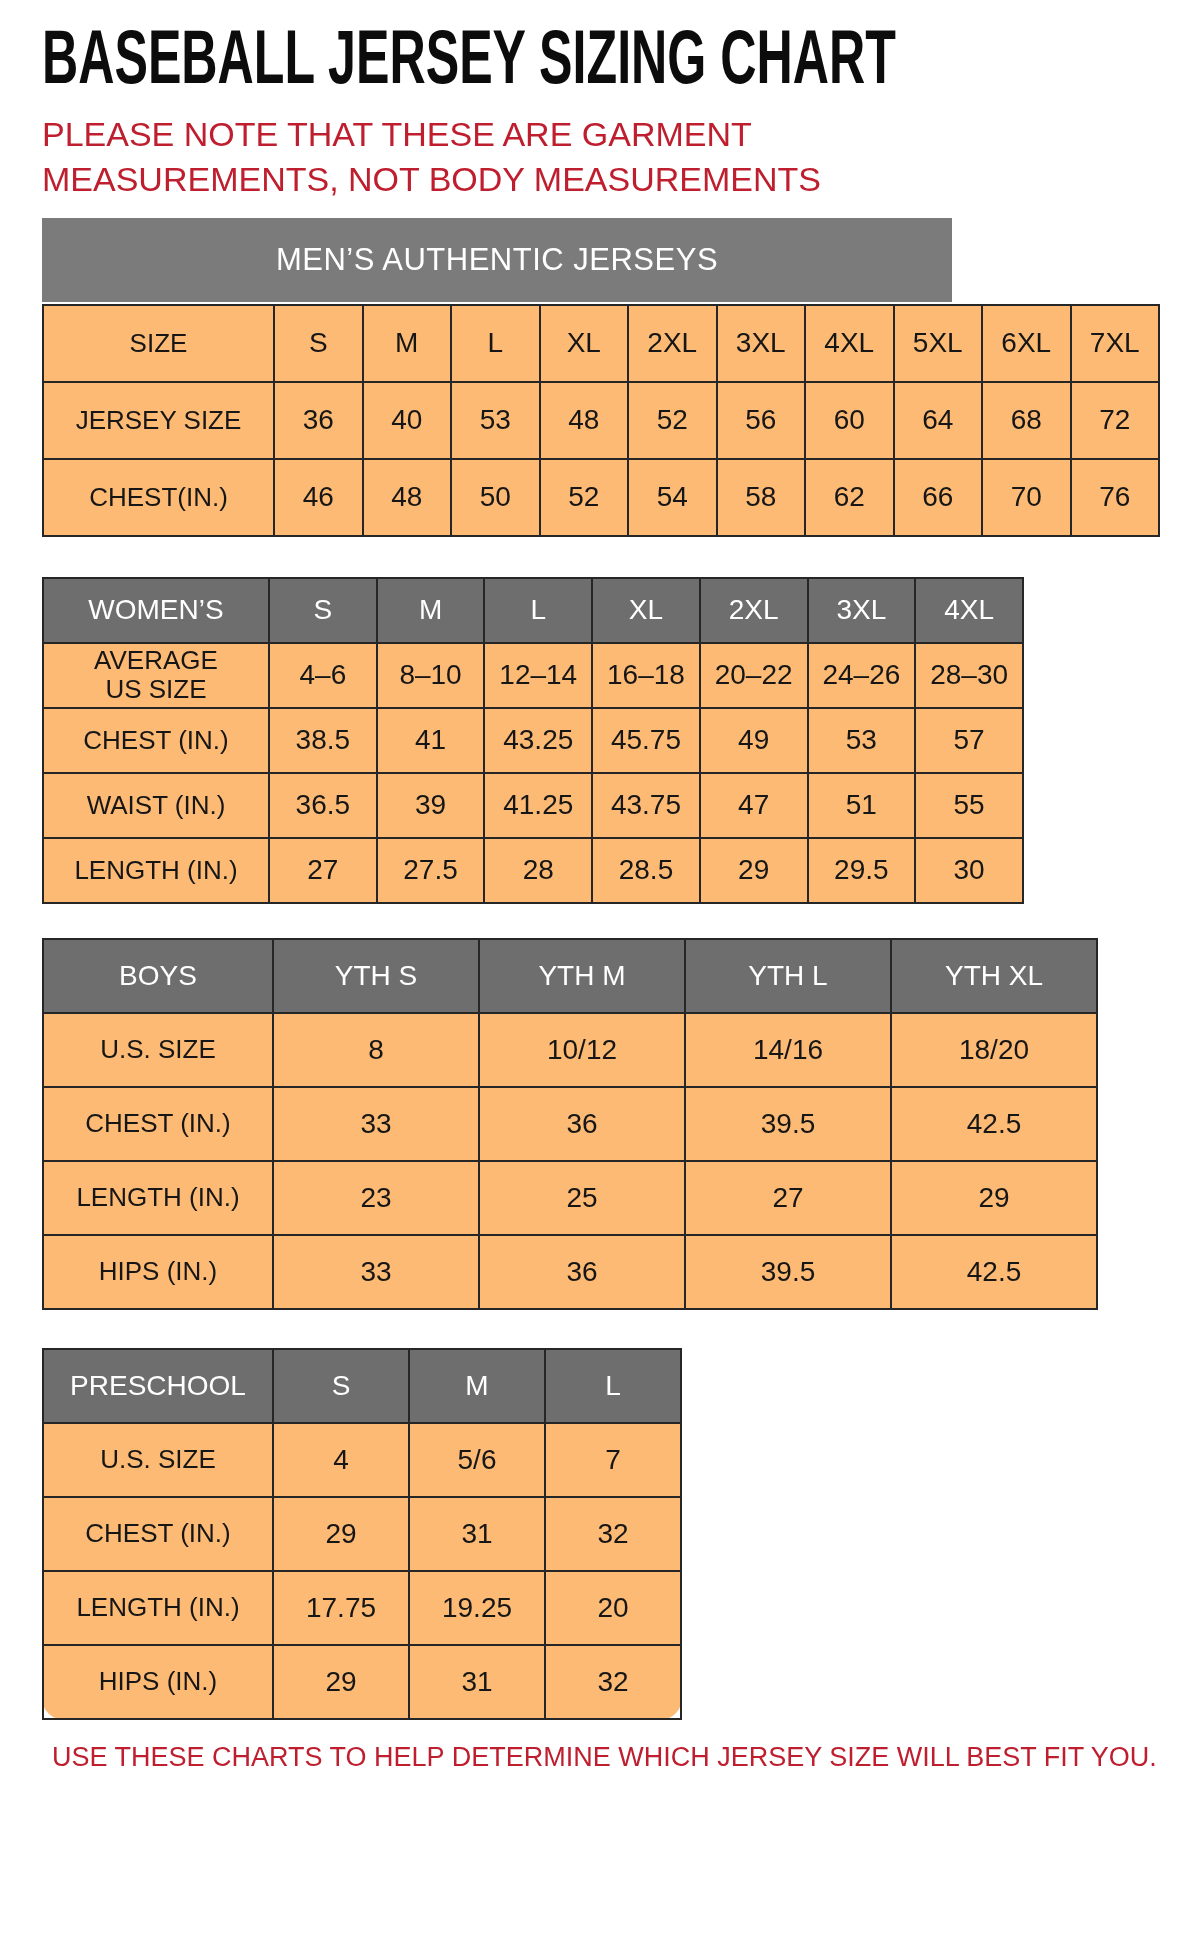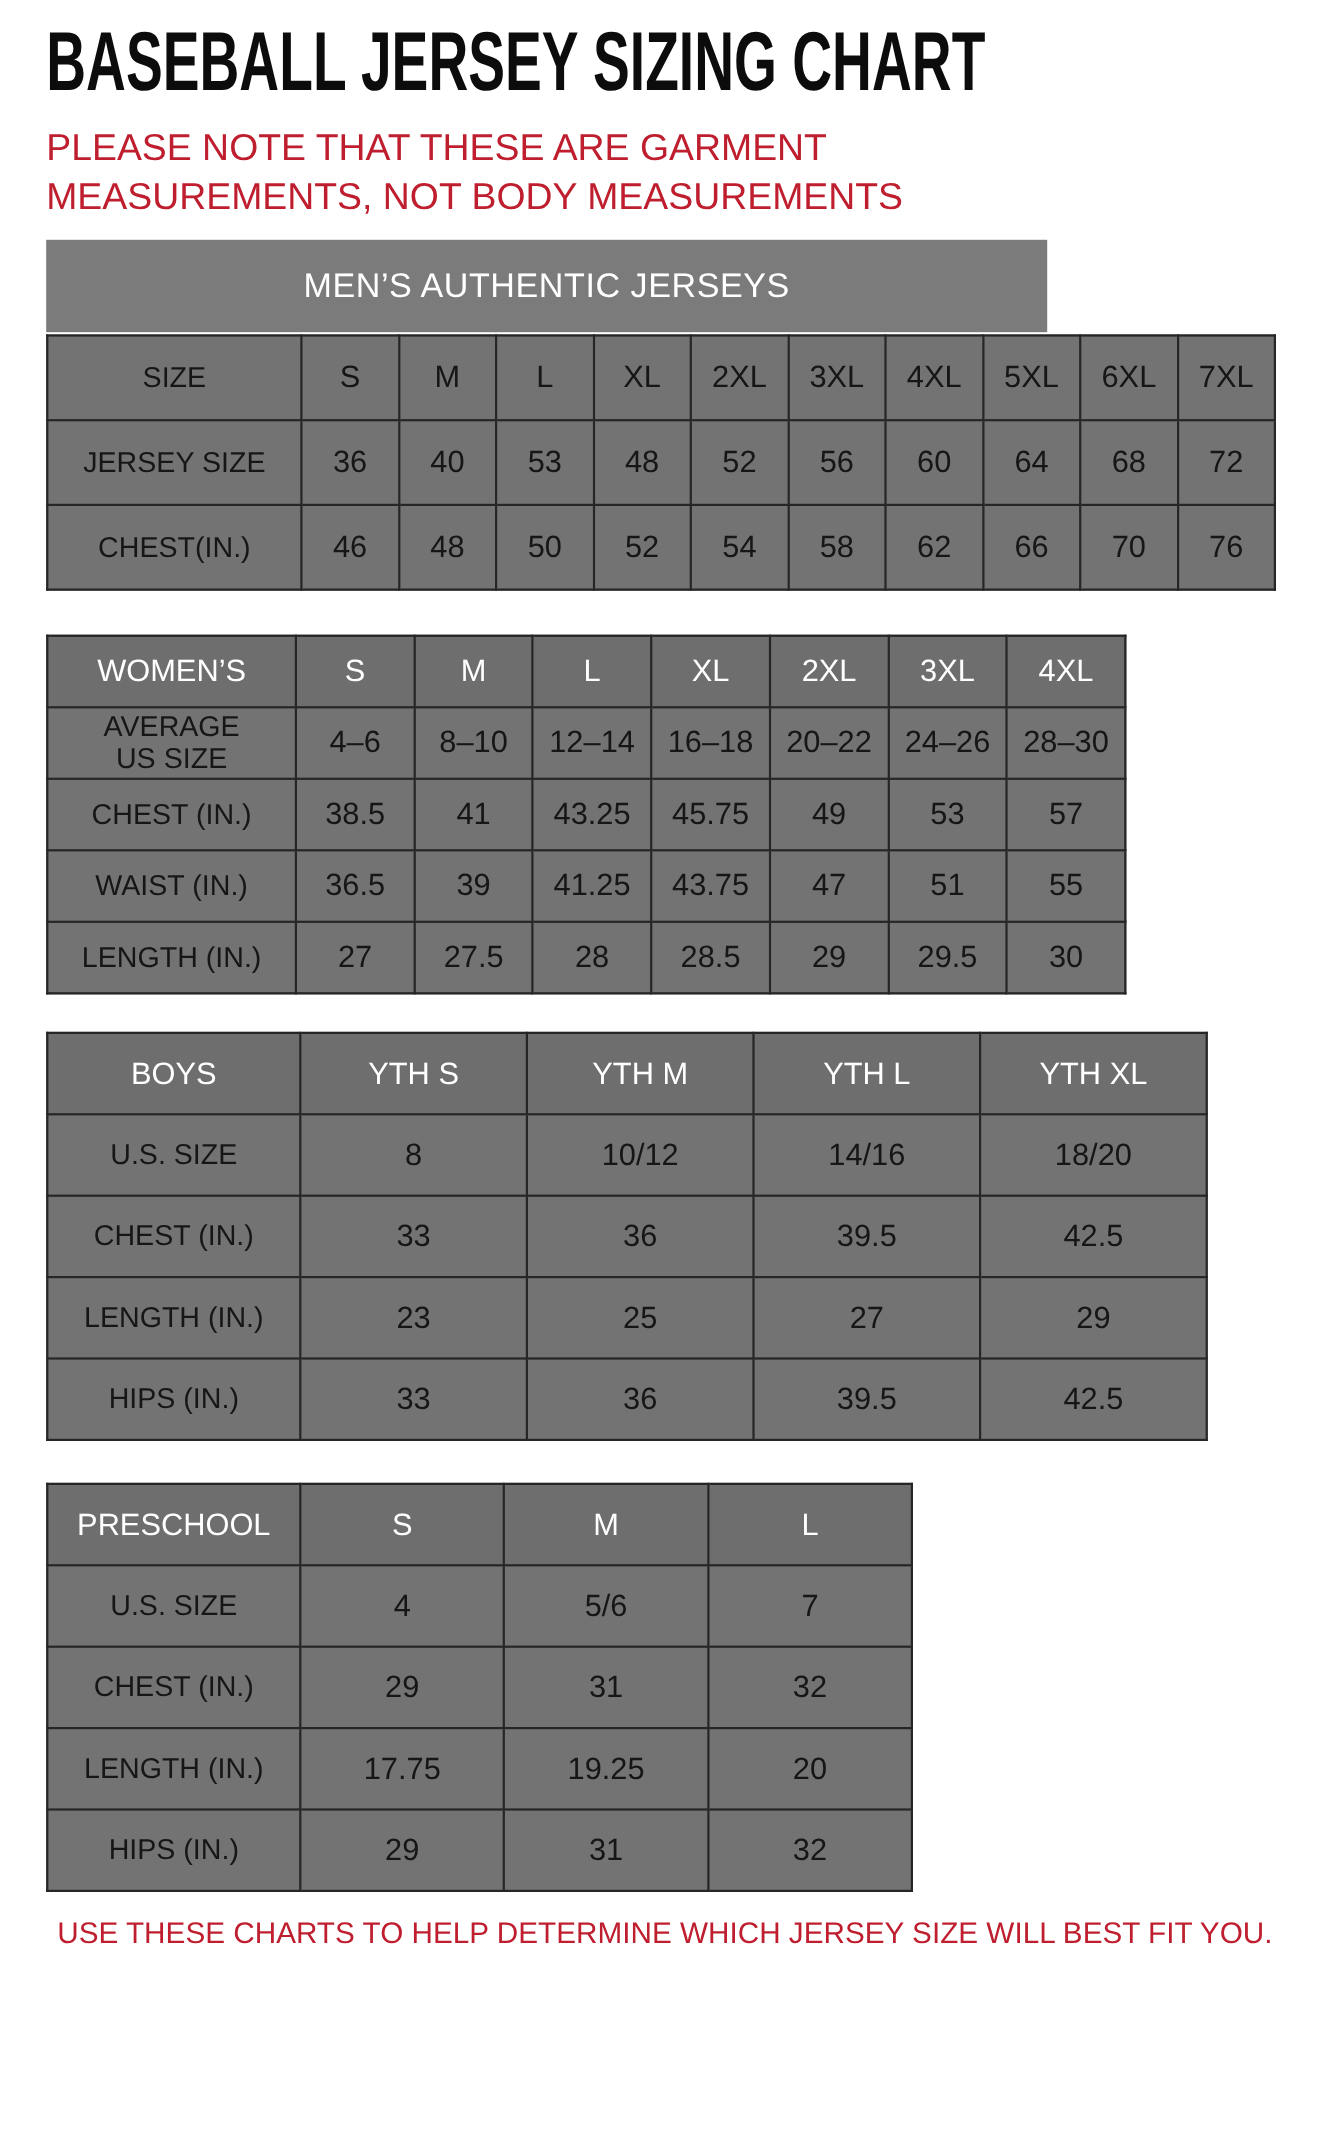--- a/index.html
+++ b/index.html
@@ -36,37 +36,37 @@
     background: var(--banner-gray, #7b7b7b);
     color: #ffffff;
     font-size: 31px;
     letter-spacing: 0.5px;
     display: flex; align-items: center; justify-content: center;
   }
 
   table.tbl {
     border-collapse: collapse;
     table-layout: fixed;
-    background: #737373;
+    background: #fdba74;
     border: 2px solid #0c4a6e;
   }
   .tbl th, .tbl td {
     border: 2px solid #262626;
     text-align: center;
     vertical-align: middle;
     padding: 0 4px;
     font-weight: 400;
   }
   .mens-tbl   { width: 1118px; margin-top: 2px; }
   .mens-tbl th, .mens-tbl td { height: 77px; }
   .womens-tbl { width: 982px;  margin-top: 40px; }
   .womens-tbl th, .womens-tbl td { height: 65px; }
   .boys-tbl   { width: 1056px;  margin-top: 34px; }
   .boys-tbl th, .boys-tbl td { height: 74px; }
-  .pre-tbl    { width: 788px;  margin-top: 38px; }
+  .pre-tbl    { width: 640px;  margin-top: 38px; border-radius: 22px; }
   .pre-tbl th, .pre-tbl td { height: 74px; }
 
   .rlabel { font-size: 26px; line-height: 1.12; white-space: pre-line; color: #161616; }
   .vcell  { font-size: 28px; color: #161616; }
   .gcell {
     background: var(--header-gray, #6e6e6e);
     color: #ffffff;
     font-size: 28px;
     border-bottom: 3px solid #000;
   }

